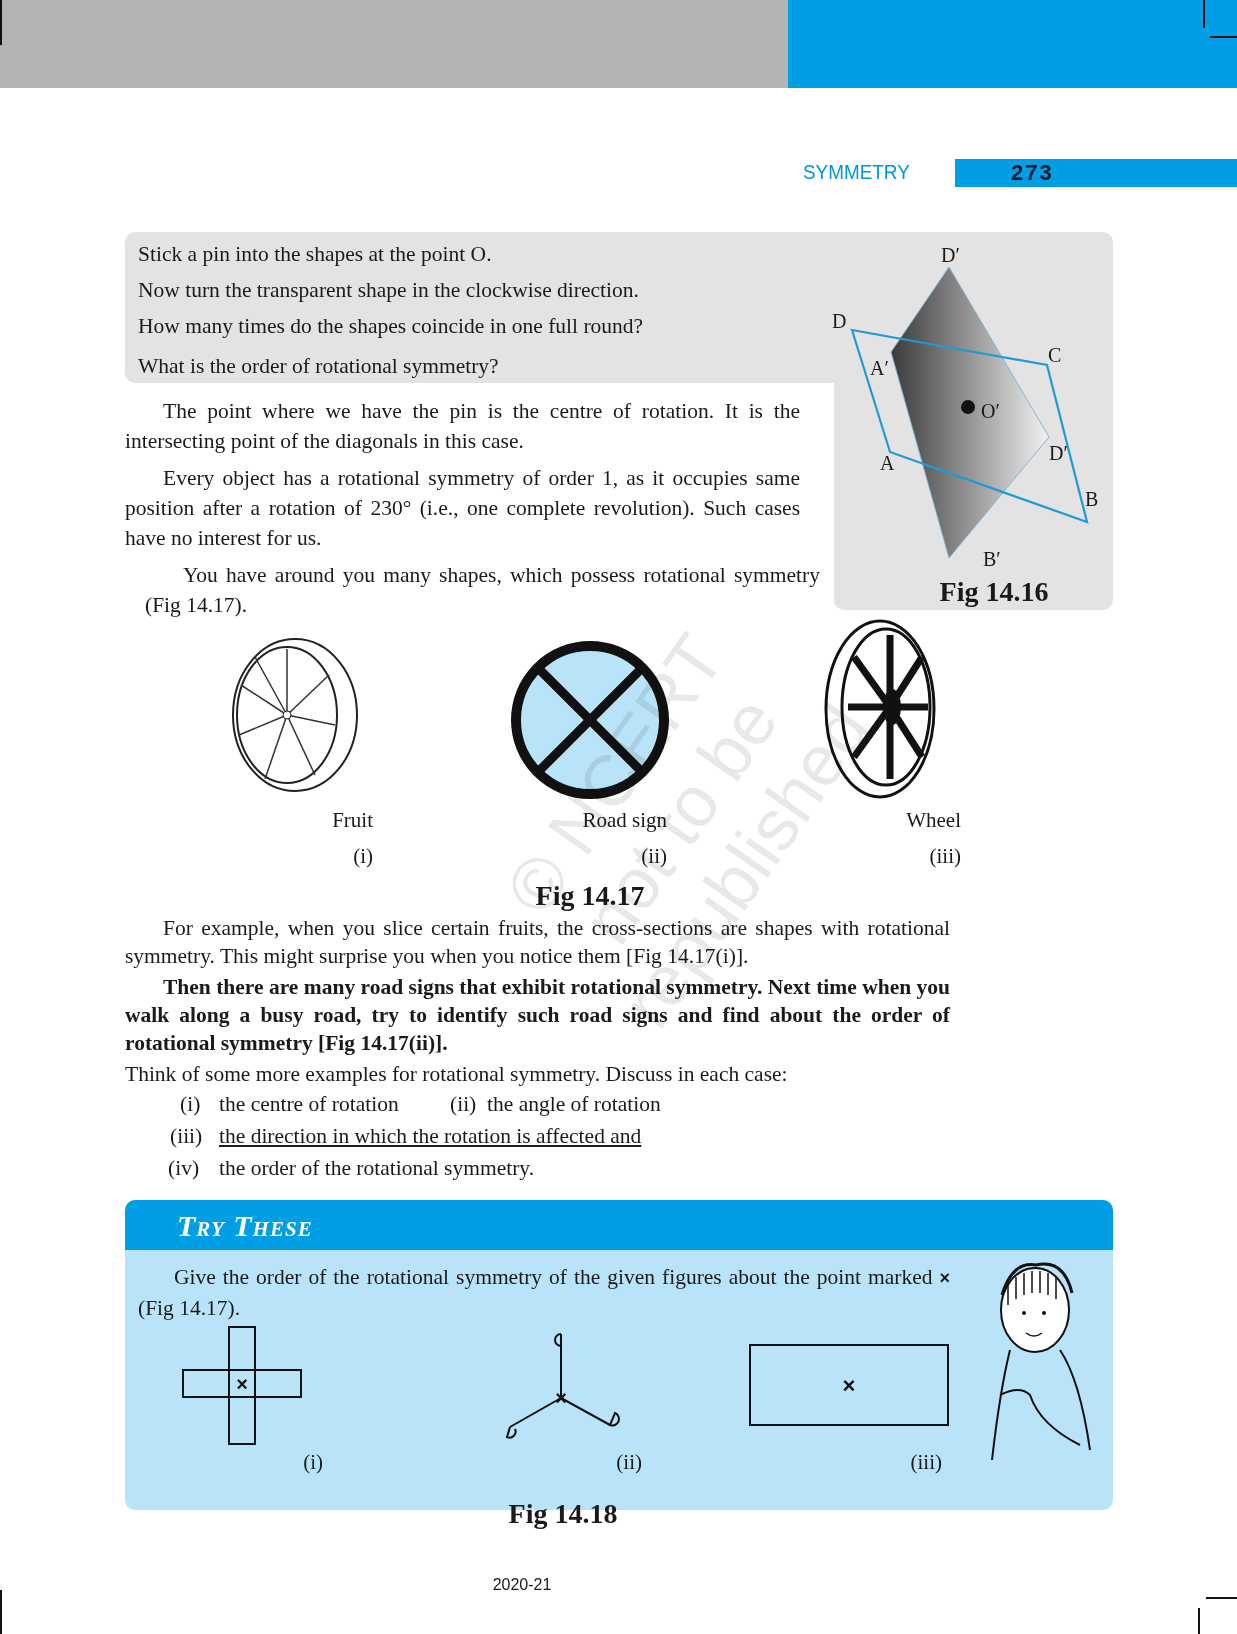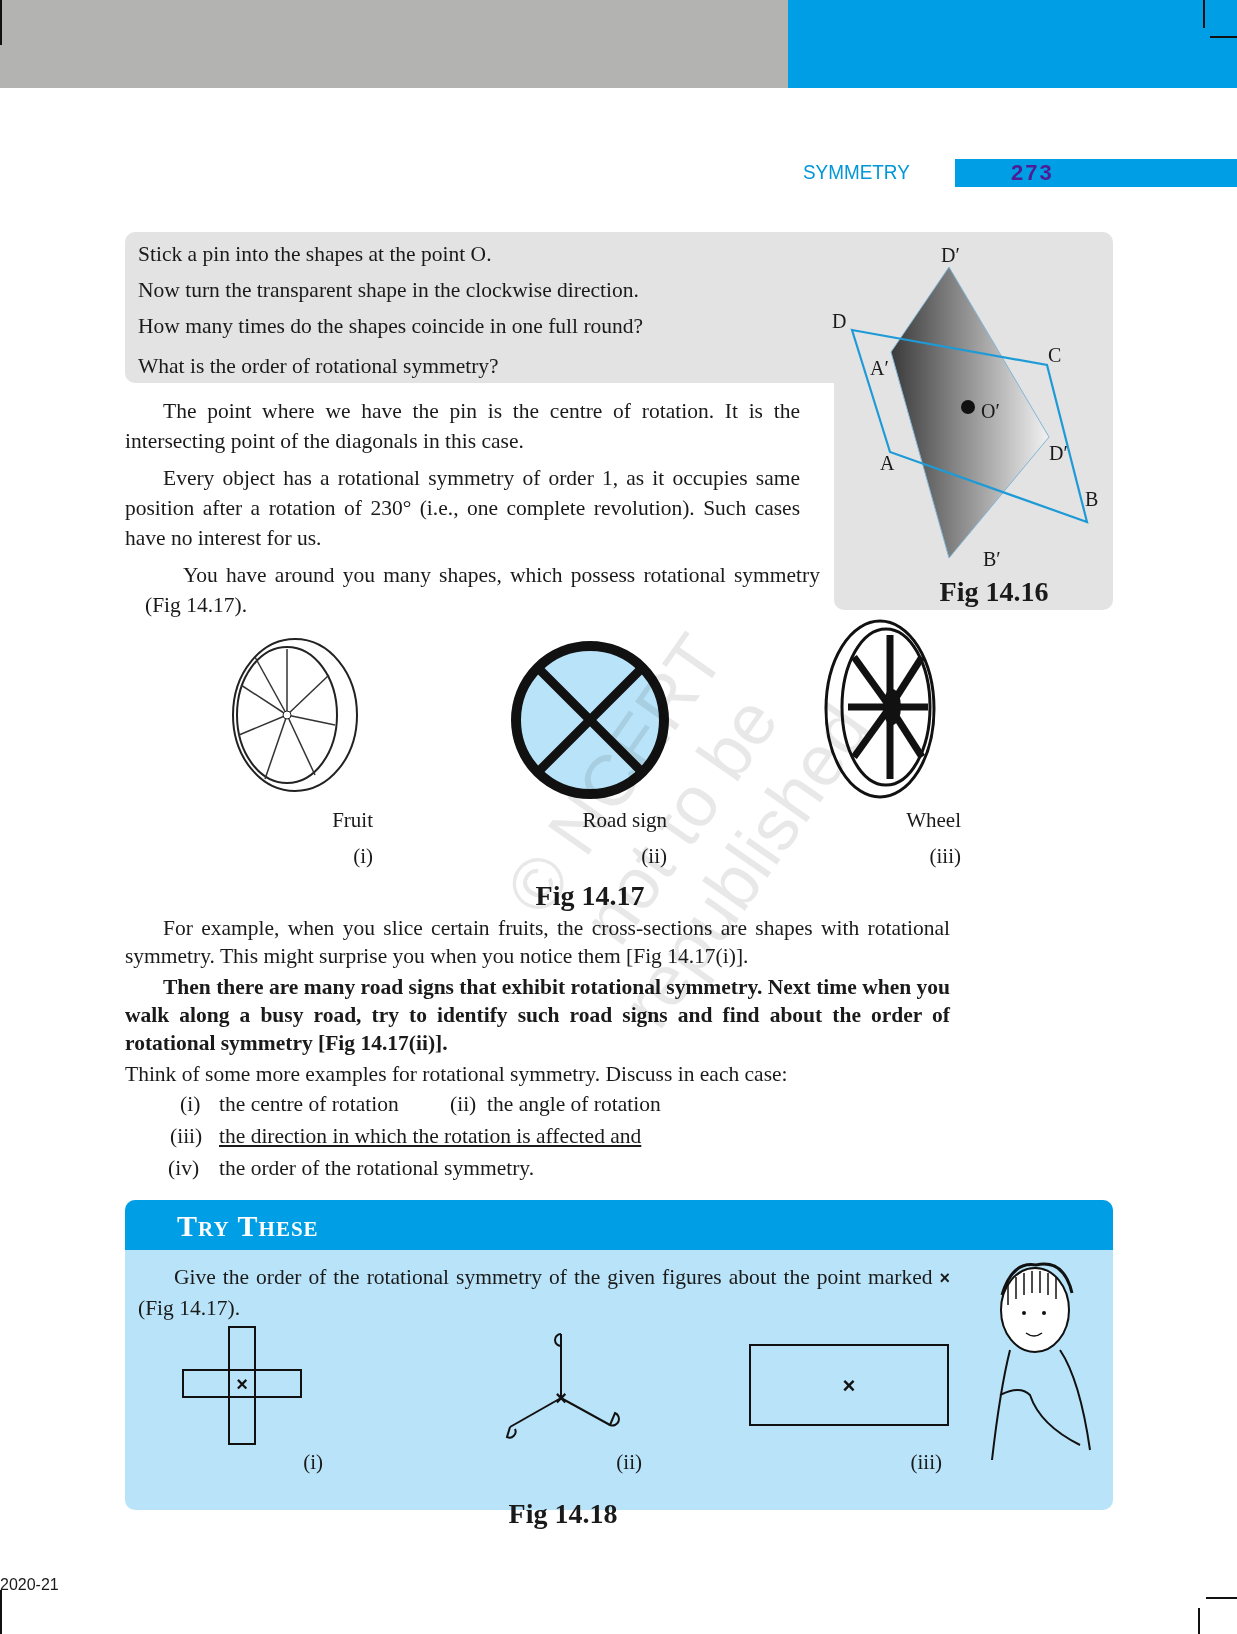--- a/index.html
+++ b/index.html
@@ -3,35 +3,35 @@
 <meta charset="utf-8">
 <style>
   html,body{margin:0;padding:0;}
   body{width:1237px;height:1634px;position:relative;background:#ffffff;overflow:hidden;
        font-family:"Liberation Serif","DejaVu Serif",serif;color:#1a1a1a;}
   .abs{position:absolute;}
   .topbar-grey{left:0;top:0;width:788px;height:88px;background:#b3b3b2;}
   .topbar-blue{left:788px;top:0;width:449px;height:88px;background:#009fe5;}
   .crop{background:#111;}
   .hdr-title{left:803px;top:160px;font-family:"Liberation Sans",sans-serif;font-size:21px;color:#0096d9;letter-spacing:0px;transform:scaleX(0.9);transform-origin:left;}
-  .hdr-num{left:955px;top:159px;width:282px;height:28px;background:#009fe5;color:#4c1d95;font-family:"Liberation Sans",sans-serif;font-weight:bold;font-size:22px;line-height:28px;}
+  .hdr-num{left:955px;top:159px;width:282px;height:28px;background:#009fe5;color:#0f172a;font-family:"Liberation Sans",sans-serif;font-weight:bold;font-size:22px;line-height:28px;}
   .hdr-num span{margin-left:56px;letter-spacing:2px;}
   .greybox{left:125px;top:232px;width:988px;height:151px;background:#e3e3e3;border-radius:10px;}
   .greybox2{left:834px;top:370px;width:279px;height:240px;background:#e3e3e3;border-radius:0 0 10px 10px;}
   .boxtext{left:138px;font-size:21.5px;line-height:36px;}
   .para{left:125px;width:675px;font-size:21.5px;line-height:30px;text-align:justify;}
   .para.wide{width:825px;}
   .indent{text-indent:38px;}
   .fig-label{font-size:21px;text-align:right;width:160px;}
   .fig-cap{font-weight:bold;font-size:28px;text-align:center;}
   .list-item{font-size:21.5px;}
-  .try{left:125px;top:1200px;width:988px;height:310px;background:#b9e3f8;border-radius:10px;overflow:hidden;}
+  .try{left:125px;top:1200px;width:988px;height:310px;background:#b9e3f8;border-radius:10px;overflow:hidden;font-style:italic;}
   .try-head{height:50px;background:#009fe5;}
   .try-title{position:absolute;left:52px;top:9px;color:#fff;font-weight:bold;font-size:30px;font-variant:small-caps;letter-spacing:1px;}
-  .footer{left:0;width:1044px;top:1576px;text-align:left;font-family:"Liberation Sans",sans-serif;font-size:16px;}
+  .footer{left:0;width:1044px;top:1576px;text-align:center;font-family:"Liberation Sans",sans-serif;font-size:16px;}
   .watermark{left:380px;top:700px;width:600px;font-family:"Liberation Sans",sans-serif;font-size:72px;color:rgba(0,0,0,0.09);transform:rotate(-55deg);transform-origin:center;line-height:80px;text-align:center;pointer-events:none;}
 </style>
 </head>
 <body>
 
 <div class="abs topbar-grey"></div>
 <div class="abs topbar-blue"></div>
 <div class="abs crop" style="left:0;top:0;width:2px;height:45px;"></div>
 <div class="abs crop" style="left:1203px;top:0;width:2px;height:28px;"></div>
 <div class="abs crop" style="left:1210px;top:36px;width:27px;height:2px;"></div>

